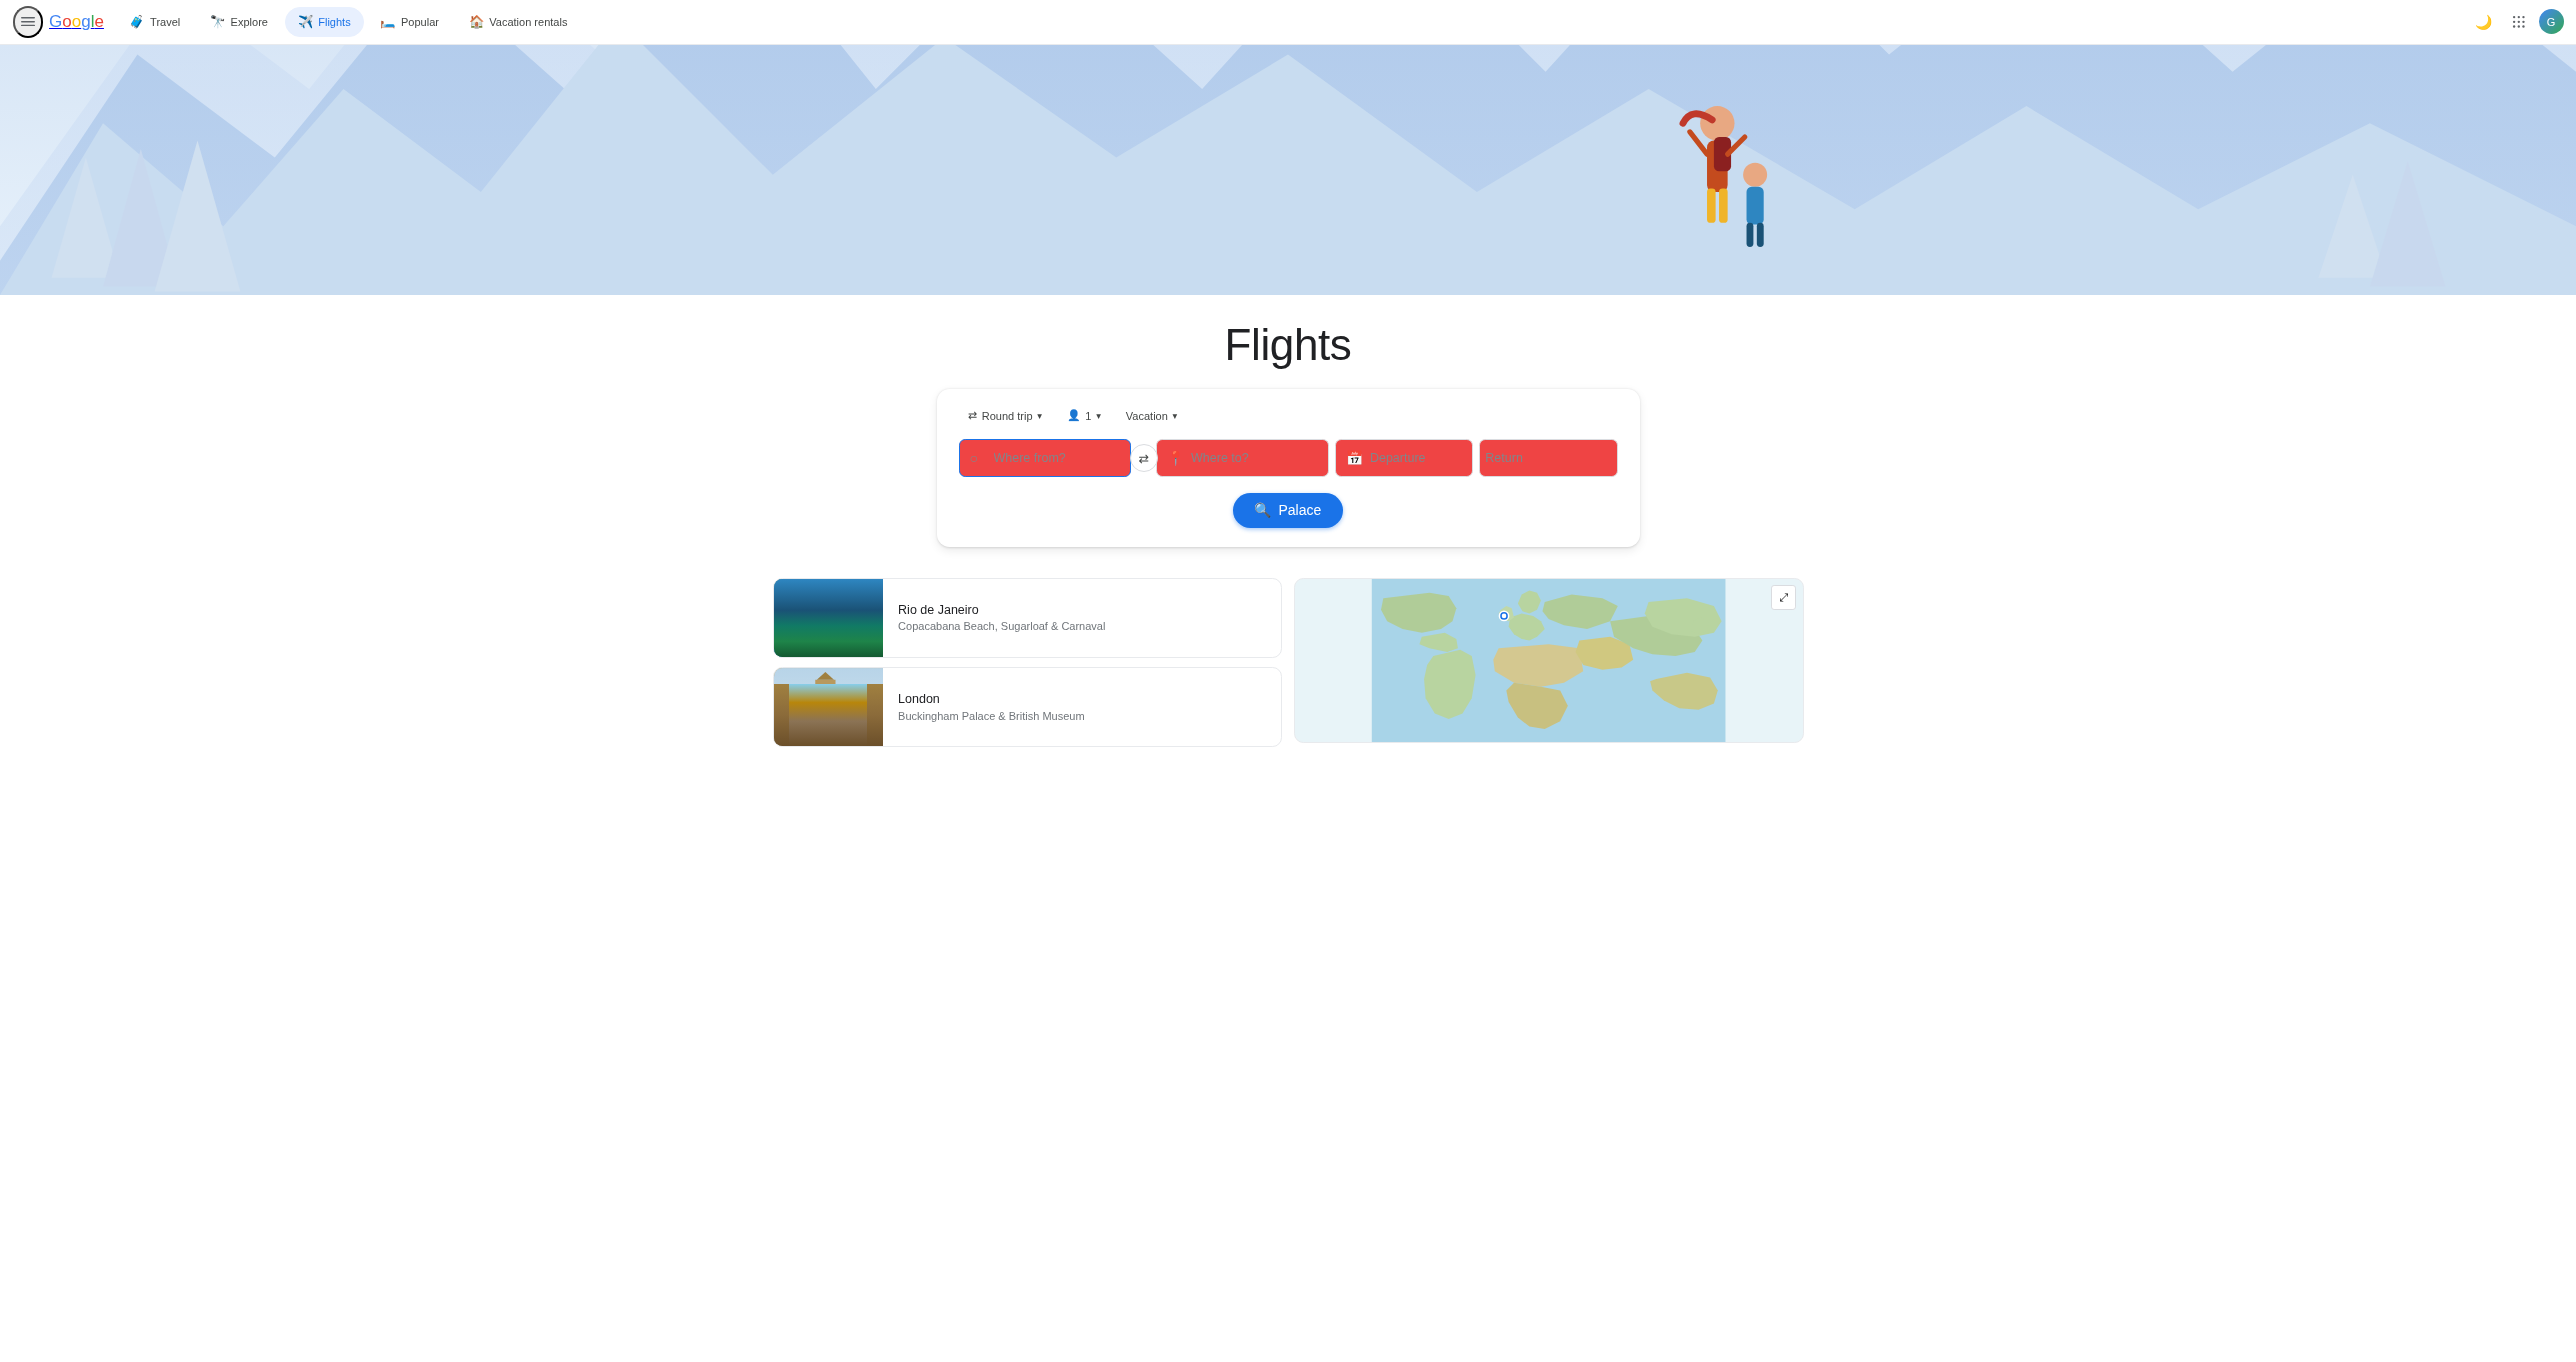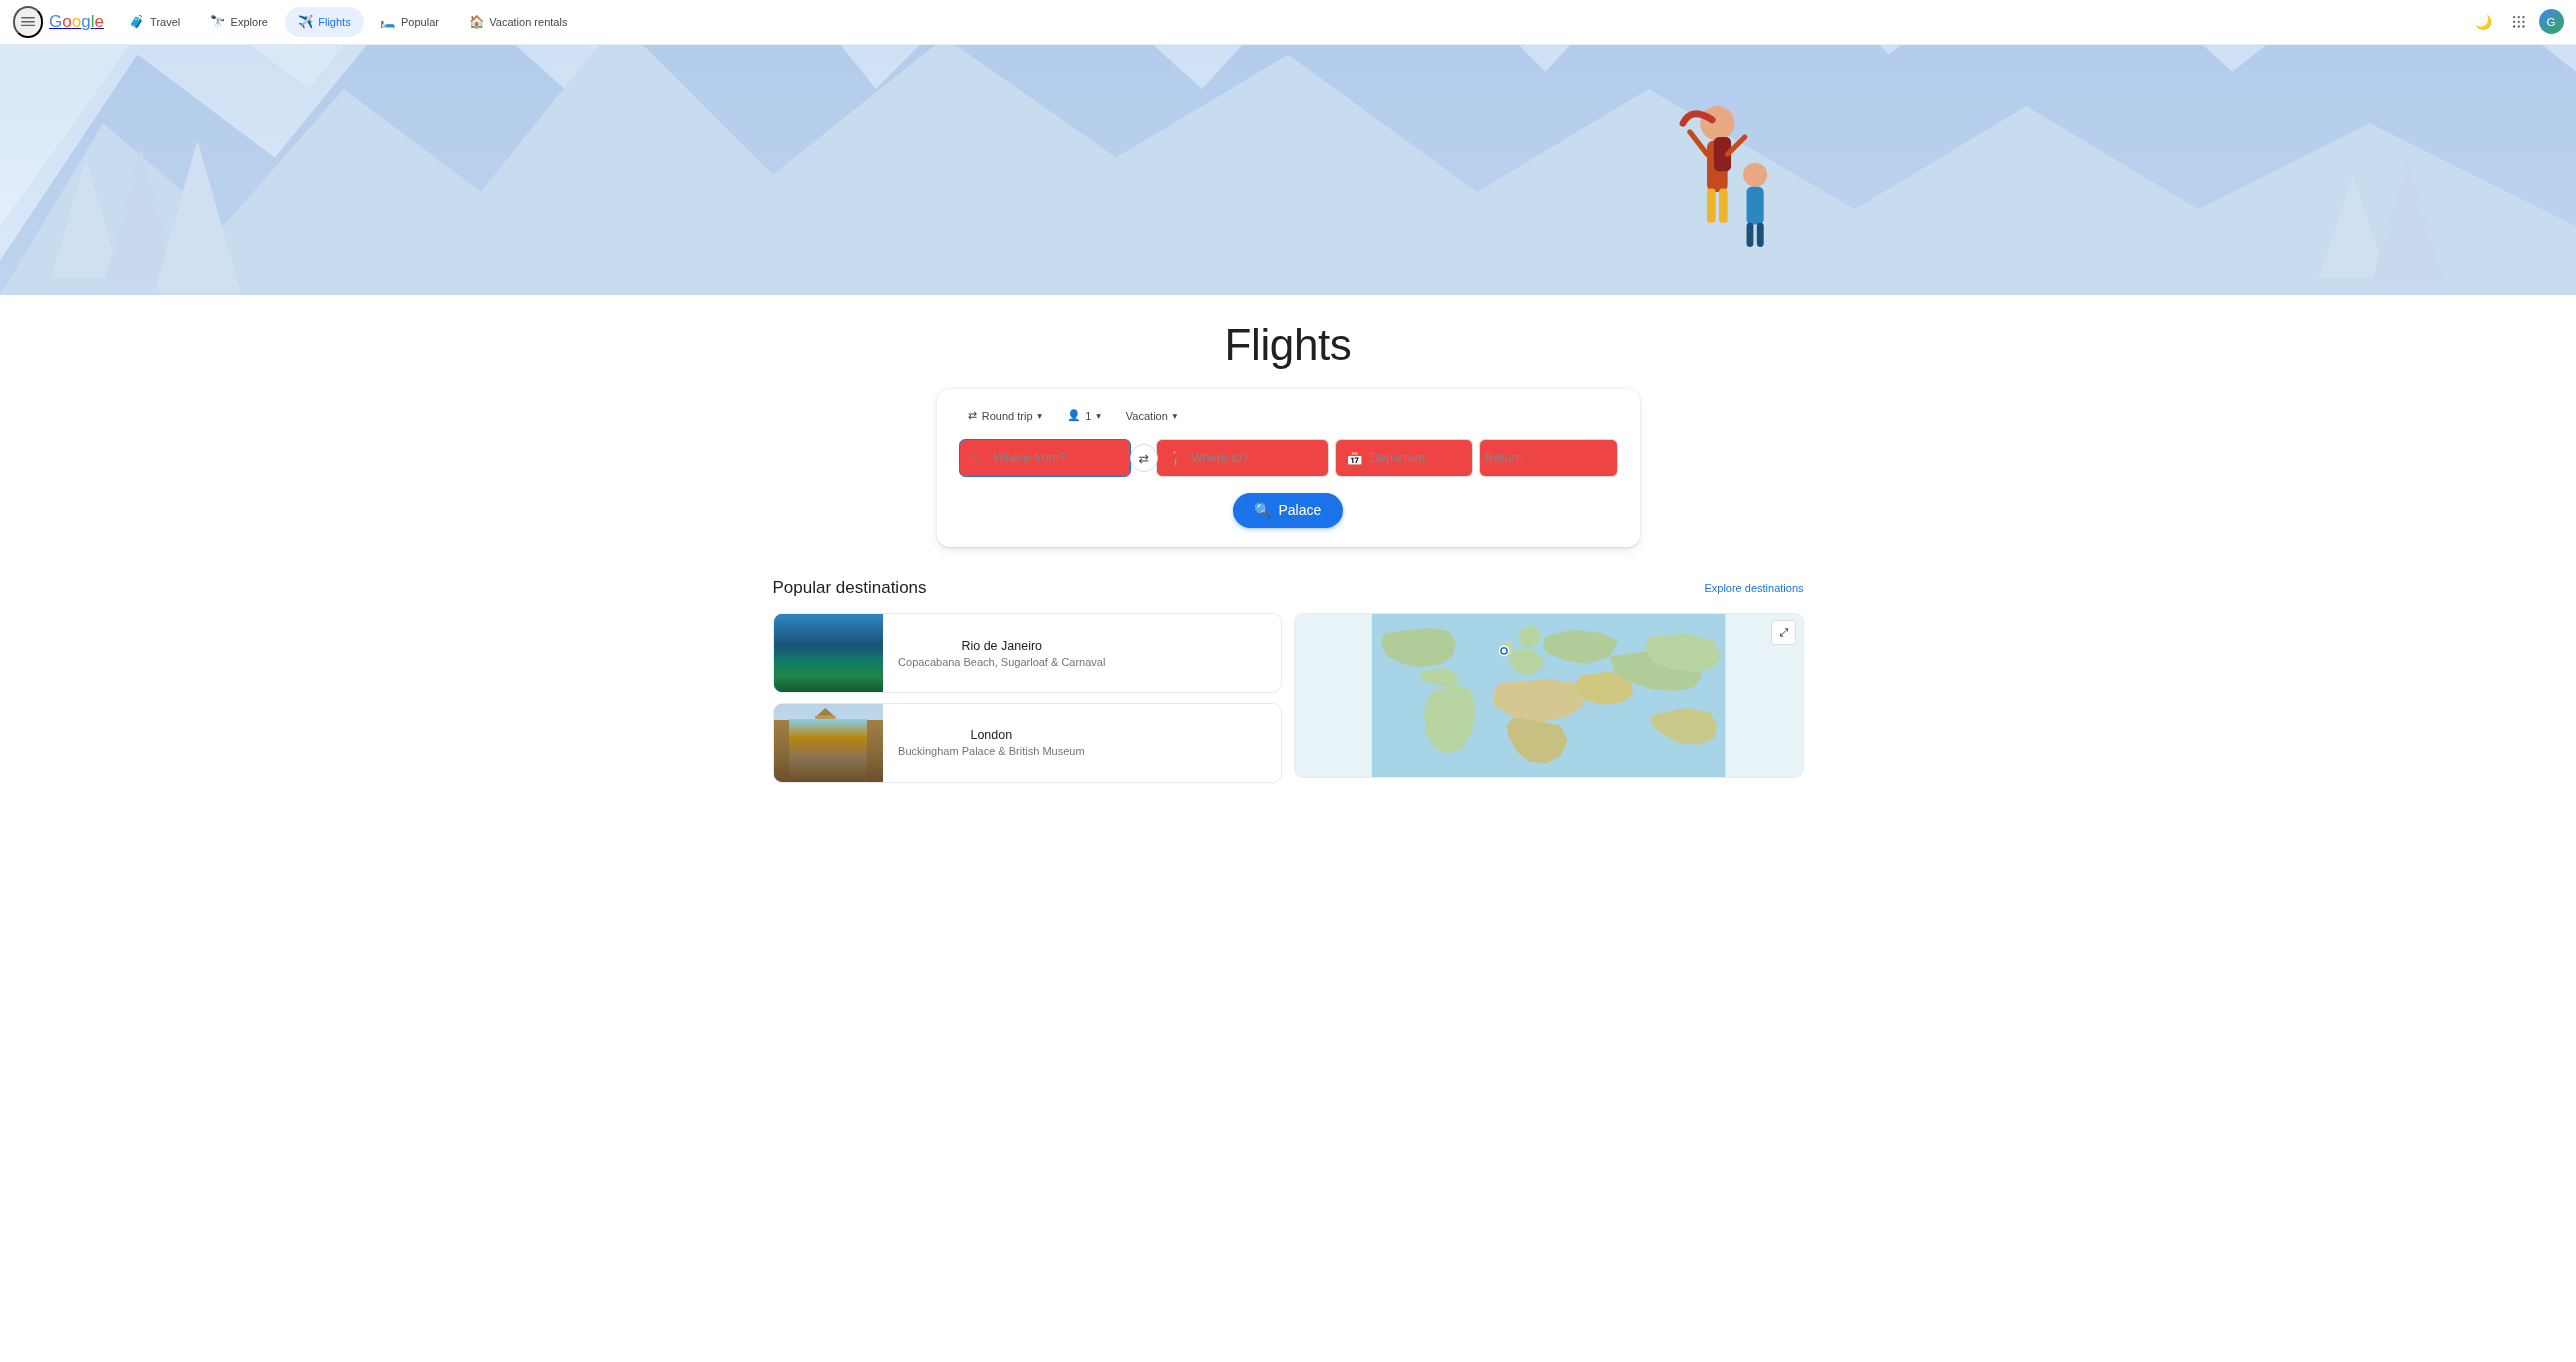--- a/index.html
+++ b/index.html
@@ -230,21 +230,20 @@
     .destinations-grid {
       display: grid;
       grid-template-columns: 1fr 1fr;
       gap: 12.5px;
     }
 
     .destinations-list {
       display: flex;
       flex-direction: column;
       gap: 9.4px;
-      text-align: center;
     }
 
     .destination-card {
       display: flex;
       align-items: center;
       border: 0.8px solid #e8eaed;
       border-radius: 9.4px;
       overflow: hidden;
       cursor: pointer;
       transition: box-shadow 0.15s;
@@ -538,24 +537,20 @@
 
   <div class="search-btn-wrapper">
     <button class="search-btn">
       <span>🔍</span>
       <span>Palace</span>
     </button>
   </div>
 </div>
 
 <div class="popular-section">
-  <div class="popular-header">
-    <h2 class="popular-title">Popular destinations</h2>
-    <a href="#" class="explore-link">Explore destinations</a>
-  </div>
 
   <div class="destinations-grid">
     <div class="destinations-list">
 
       <div class="destination-card">
         <div class="dest-img-rio">
           <svg width="109" height="78" viewBox="0 0 140 100" xmlns="http://www.w3.org/2000/svg">
             <defs>
               <linearGradient id="rioSky" x1="0" y1="0" x2="0" y2="1">
                 <stop offset="0%" stop-color="#5ba3d9"></stop>

